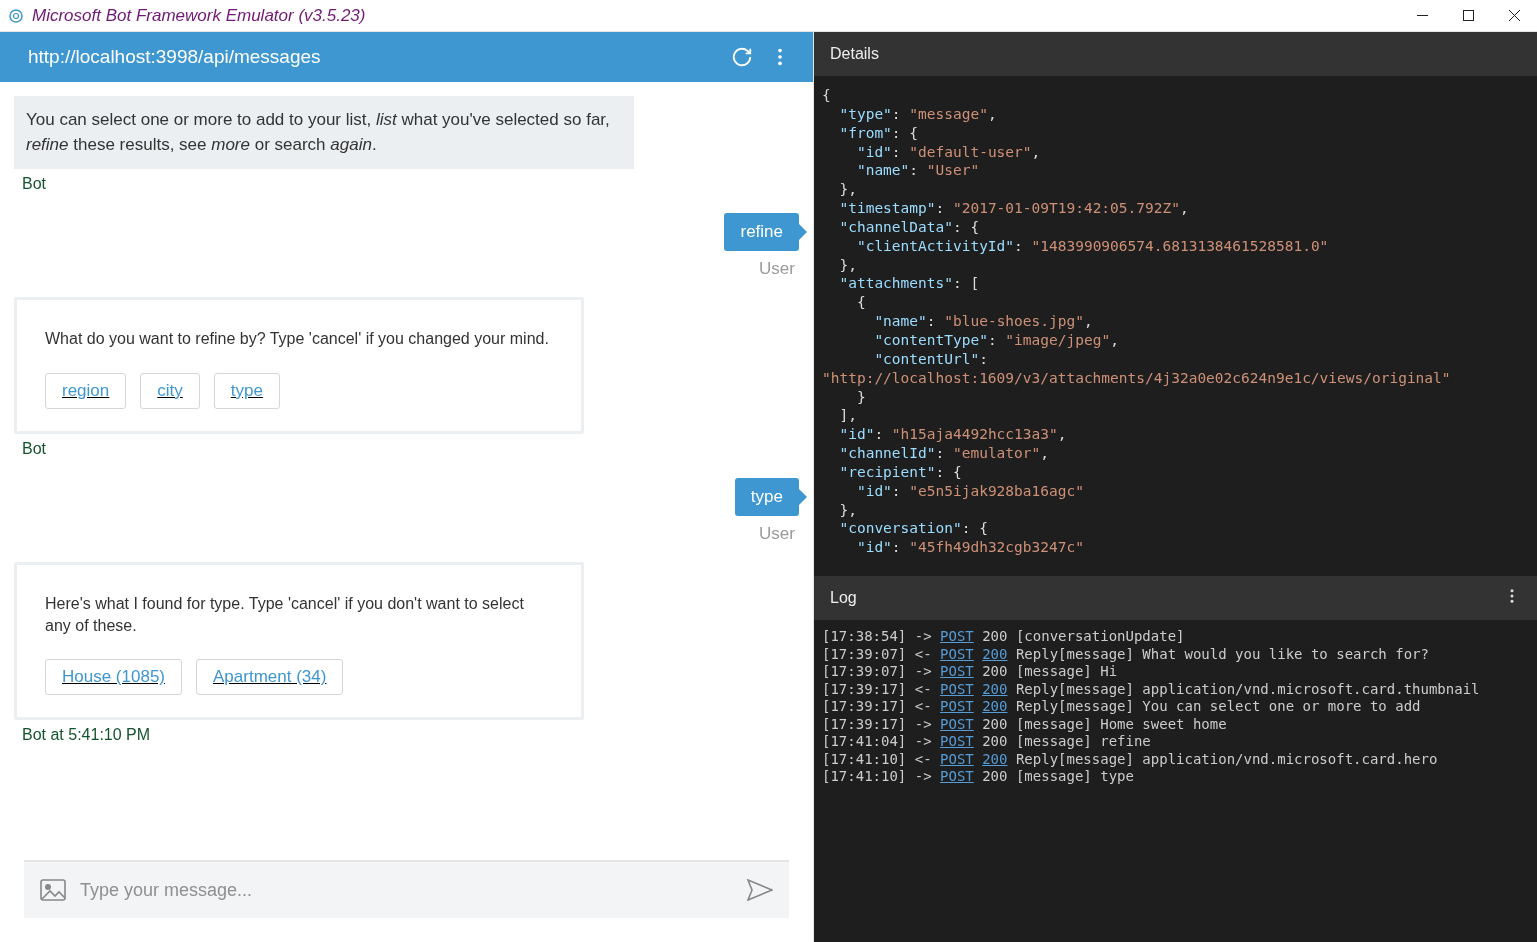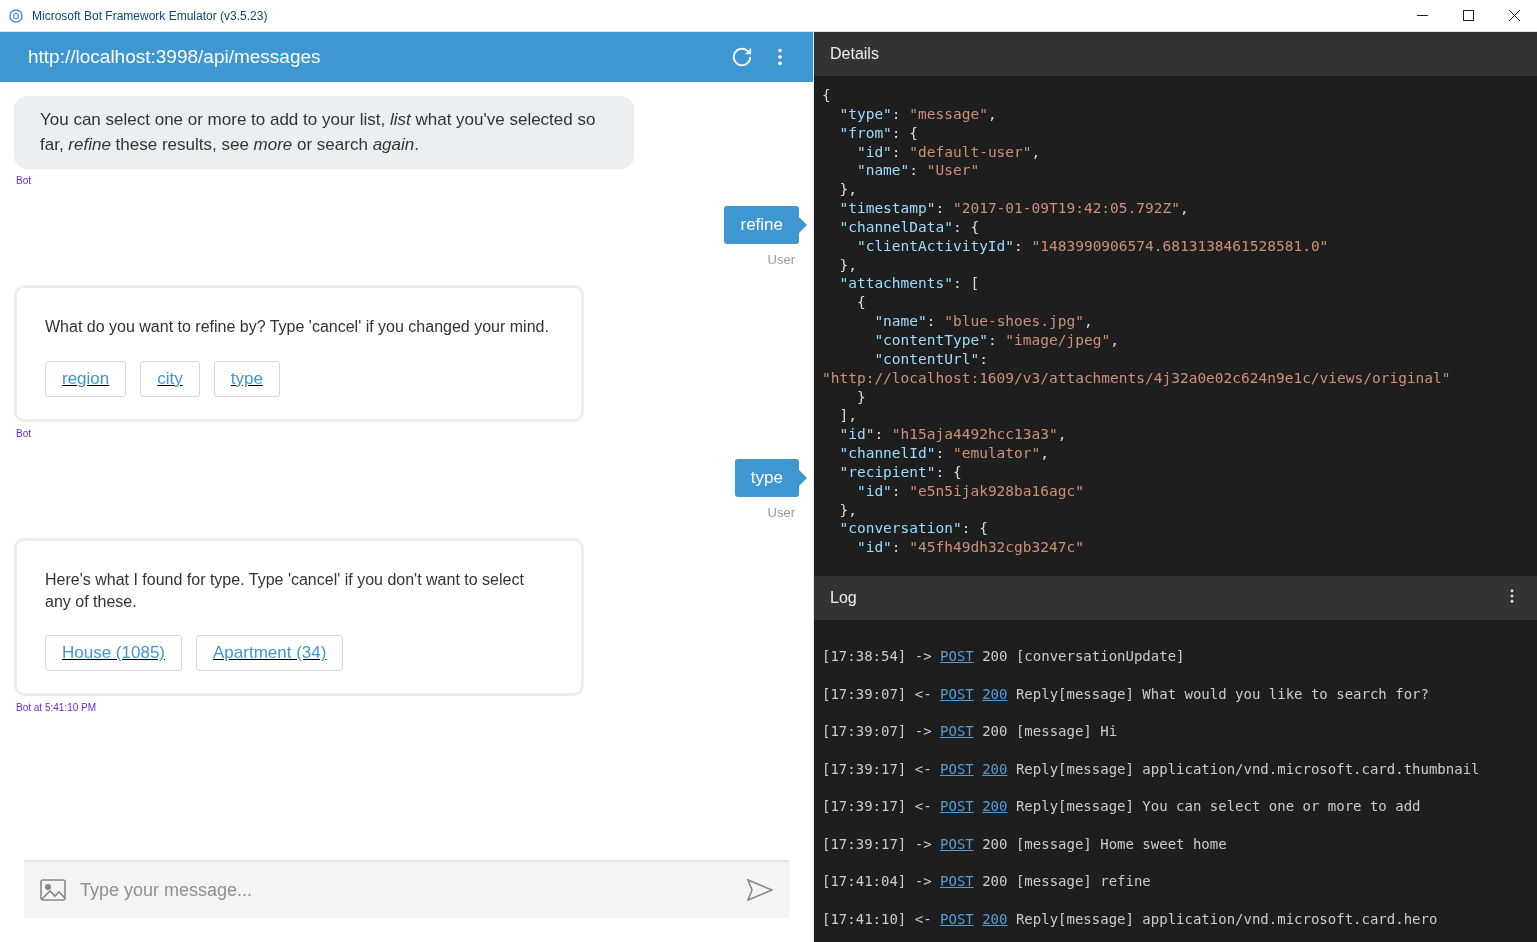--- a/index.html
+++ b/index.html
@@ -2,50 +2,50 @@
 <html><head>
   <meta charset="utf-8">
   <style>
     * { box-sizing: border-box; margin: 0; padding: 0; }
     body { font-family: "Segoe UI", Arial, sans-serif; font-size: 14px; background: #fff; overflow: hidden; }
     .titlebar {
       height: 32px; display: flex; align-items: center; background: #fff; border-bottom: 1px solid #e5e5e5;
       padding: 0 0 0 8px; user-select: none;
     }
     .titlebar .tb-icon { width: 16px; height: 16px; margin-right: 8px; display:flex; align-items:center; justify-content:center; }
-    .titlebar .tb-title { flex: 1; font-size: 12px; color: #0c4a6e; }
+    .titlebar .tb-title { flex: 1; font-size: 17px; color: #701a75; font-style: italic; }
     .tb-controls { display:flex; }
     .tb-btn { width: 46px; height: 32px; display:flex; align-items:center; justify-content:center; color:#222; }
     .app {
       display: flex; height: calc(942px - 32px); width: 1537px; justify-content: space-between;
     }
     
     .left { flex: 0 0 814px; display:flex; flex-direction:column; background:#fff; border-right:1px solid #e5e5e5;}
     .addressbar {
       height: 50px; background: #3e97d1; color: #fff; display:flex; align-items:center; padding: 0 18px;
     }
     .addressbar .url { flex:1; font-size: 19px; padding-left: 10px; }
     .addressbar .ab-btn { width: 30px; height: 30px; display:flex; align-items:center; justify-content:center; margin-left:8px; }
     .chat { flex:1; overflow-y:auto; padding: 14px 14px 0 14px; display:flex; flex-direction:column; gap:0; }
     .msg-bot-bubble {
-      background: #eceff1; color:#333; padding: 12px 26px; border-radius:13px; font-size:17px; line-height:1.45; max-width: 620px;
+      background: #eceff1; color:#333; padding: 12px 12px; border-radius:0; font-size:17px; line-height:1.45; max-width: 620px;
     }
     .msg-bot-bubble em { font-style: italic; }
-    .bot-label { font-size: 10px; color:#6d28d9; margin: 6px 0 18px 2px; }
+    .bot-label { font-size: 16px; color:#14532d; margin: 6px 0 18px 8px; }
     .msg-user-row { display:flex; justify-content:flex-end; align-items:center; margin: 2px 0 4px 0; position:relative; }
     .msg-user-bubble {
       background:#3e97d1; color:#fff; font-size:17px; padding: 9px 16px; border-radius:3px; position:relative;
     }
     .msg-user-bubble::after {
       content:""; position:absolute; right:-8px; top:50%; transform:translateY(-50%);
       border-left:8px solid #3e97d1; border-top:8px solid transparent; border-bottom:8px solid transparent;
     }
-    .user-label { text-align:right; font-size:13px; color:#9a9a9a; margin: 4px 4px 18px 0; }
+    .user-label { text-align:right; font-size:17px; color:#9a9a9a; margin: 4px 4px 18px 0; }
     .card {
-      background:#fff; border: 3px solid #eceff1; padding: 28px 28px 22px 28px; border-radius:10px; max-width:570px;
+      background:#fff; border: 3px solid #eceff1; padding: 28px 28px 22px 28px; border-radius:2px; max-width:570px;
     }
     .card-text { font-size: 16px; color:#333; margin-bottom: 22px; line-height:1.4; }
     .card-actions { display:flex; gap:14px; flex-wrap:wrap;text-decoration:underline; }
     .card-action-btn {
       border: 1px solid #d6d6d6; background:#fff; color:#3e97d1; font-size:17px; padding: 7px 16px; border-radius:3px; cursor:pointer;
     }
     .inputbar {
       height: 58px; background:#f3f4f5; border-top:2px solid #e5e5e5; display:flex; align-items:center; padding: 0 16px; margin: 24px;
     }
     .inputbar .img-icon { width:26px; height:22px; margin-right:14px; }
@@ -61,21 +61,21 @@
     .details-body {
       flex: 0 0 500px; overflow:auto; padding: 10px 0 10px 8px; font-family: Consolas, monospace; font-size:14.5px; line-height:1.3;
     }
     .details-body pre { white-space: pre; }
     .tok-brace { color:#d4d4d4; }
     .tok-key { color:#9cdcfe; }
     .tok-str { color:#ce9178; }
     .log-body {
       flex: 1; overflow:auto; padding: 8px 0 8px 8px; font-family: Consolas, monospace; font-size:14px; line-height:1.25; background:#1e1e1e;
     }
-    .log-row { white-space: nowrap; color:#ccc;margin-top:20px; }
+    .log-row { white-space: nowrap; color:#ccc; }
     .log-ts { color:#ccc; }
     .log-post { color:#569cd6; text-decoration: underline; }
     .log-code { color:#569cd6; text-decoration: underline; }
     .log-text { color:#ccc; }
     .scrollbar-dark::-webkit-scrollbar { width:14px; background:#1e1e1e;}
     .scrollbar-dark::-webkit-scrollbar-thumb { background:#3a3a3a; }
   </style>
 </head>
 <body>
 

